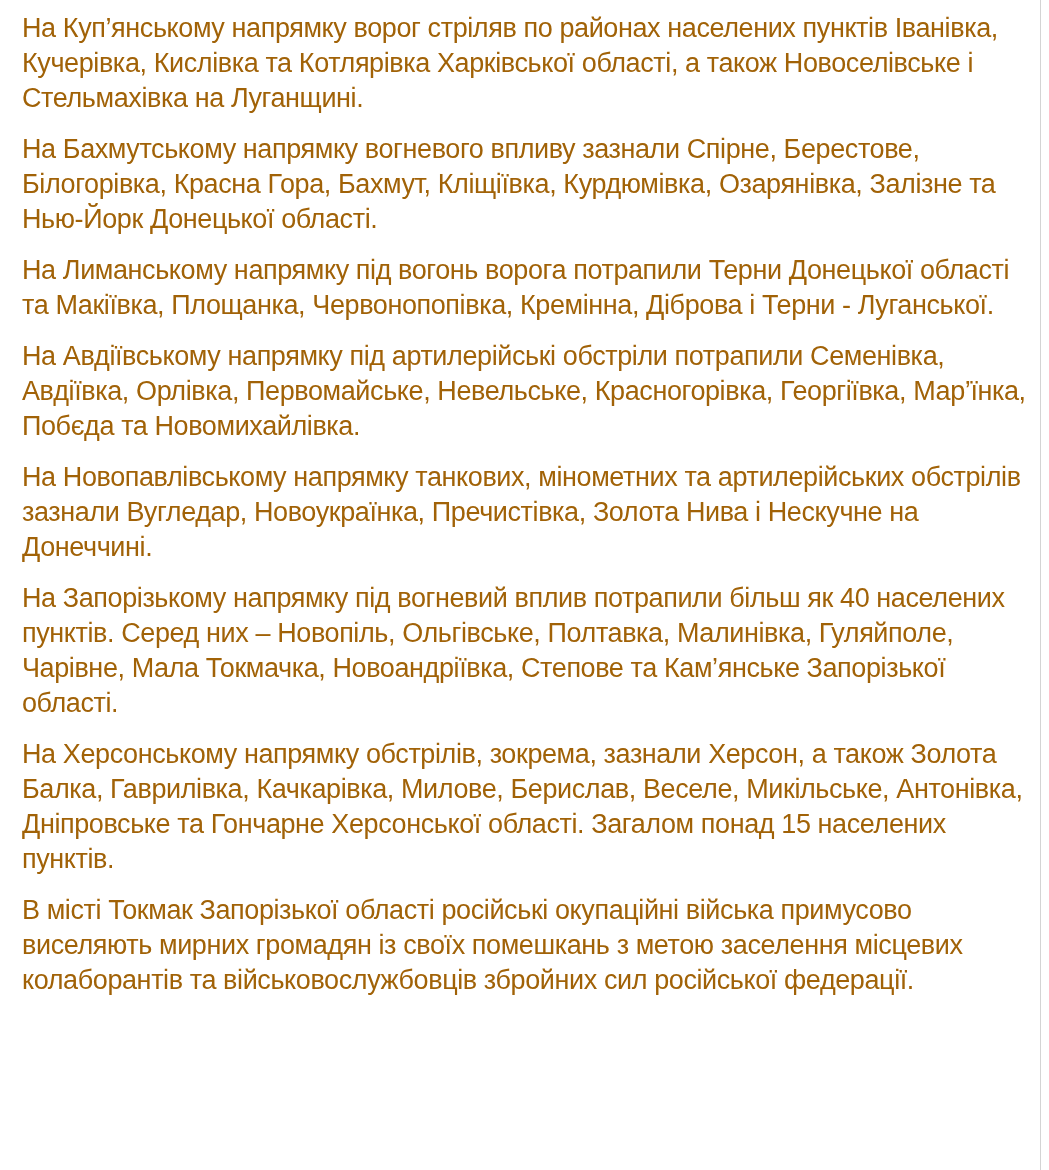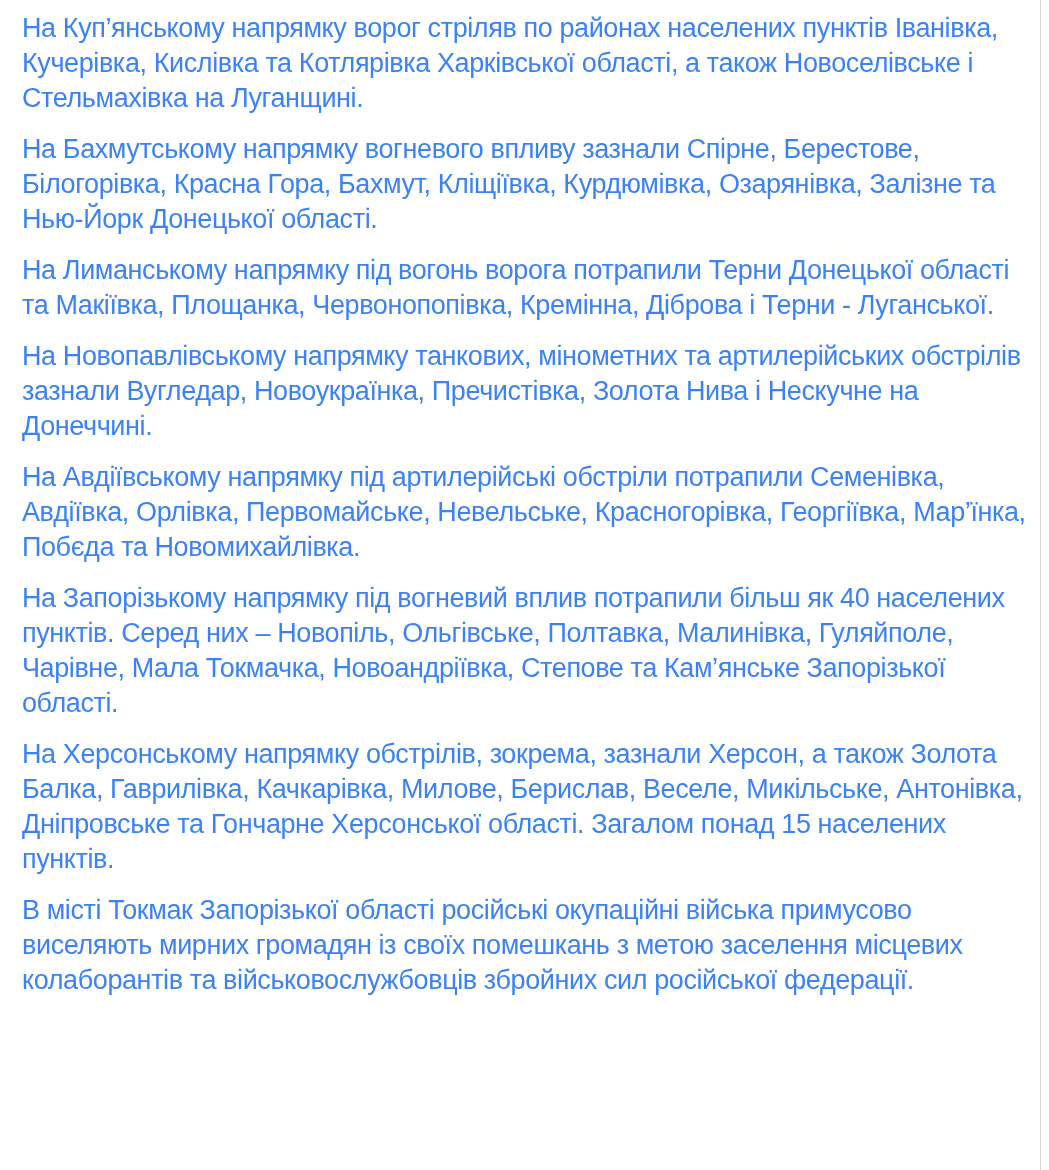--- a/index.html
+++ b/index.html
@@ -14,21 +14,21 @@
     position: relative;
     font-family: "Liberation Sans", "DejaVu Sans", sans-serif;
   }
   .report {
     position: absolute;
     top: 0;
     left: 0;
     width: 1012px;
     padding: 11px 0 0 22px;
     box-sizing: content-box;
-    color: #3b82f6;
+    color: #a16207;
     font-size: 27px;
     line-height: 35px;
     letter-spacing: -0.4px;
   }
   .report p {
     margin: 0 0 16px 0;
     padding: 0;
   }
   .right-line {
     position: absolute;
@@ -39,20 +39,20 @@
     background: #d4d4d4;
   }
 </style>
 </head>
 <body>
 
 <div class="report">
   <p>На Куп’янському напрямку ворог стріляв по районах населених пунктів Іванівка, Кучерівка, Кислівка та Котлярівка Харківської області, а також Новоселівське і Стельмахівка на Луганщині.</p>
   <p>На Бахмутському напрямку вогневого впливу зазнали Спірне, Берестове, Білогорівка, Красна Гора, Бахмут, Кліщіївка, Курдюмівка, Озарянівка, Залізне та Нью-Йорк Донецької області.</p>
   <p>На Лиманському напрямку під вогонь ворога потрапили Терни Донецької області та Макіївка, Площанка, Червонопопівка, Кремінна, Діброва і Терни - Луганської.</p>
+  <p>На Авдіївському напрямку під артилерійські обстріли потрапили Семенівка, Авдіївка, Орлівка, Первомайське, Невельське, Красногорівка, Георгіївка, Мар’їнка, Побєда та Новомихайлівка.</p>
   <p>На Новопавлівському напрямку танкових, мінометних та артилерійських обстрілів зазнали Вугледар, Новоукраїнка, Пречистівка, Золота Нива і Нескучне на Донеччині.</p>
-  <p>На Авдіївському напрямку під артилерійські обстріли потрапили Семенівка, Авдіївка, Орлівка, Первомайське, Невельське, Красногорівка, Георгіївка, Мар’їнка, Побєда та Новомихайлівка.</p>
   <p>На Запорізькому напрямку під вогневий вплив потрапили більш як 40 населених пунктів. Серед них – Новопіль, Ольгівське, Полтавка, Малинівка, Гуляйполе, Чарівне, Мала Токмачка, Новоандріївка, Степове та Кам’янське Запорізької області.</p>
   <p>На Херсонському напрямку обстрілів, зокрема, зазнали Херсон, а також Золота Балка, Гаврилівка, Качкарівка, Милове, Берислав, Веселе, Микільське, Антонівка, Дніпровське та Гончарне Херсонської області. Загалом понад 15 населених пунктів.</p>
   <p>В місті Токмак Запорізької області російські окупаційні війська примусово виселяють мирних громадян із своїх помешкань з метою заселення місцевих колаборантів та військовослужбовців збройних сил російської федерації.</p>
 </div>
 
 <div class="right-line"></div>
 
 </body></html>

